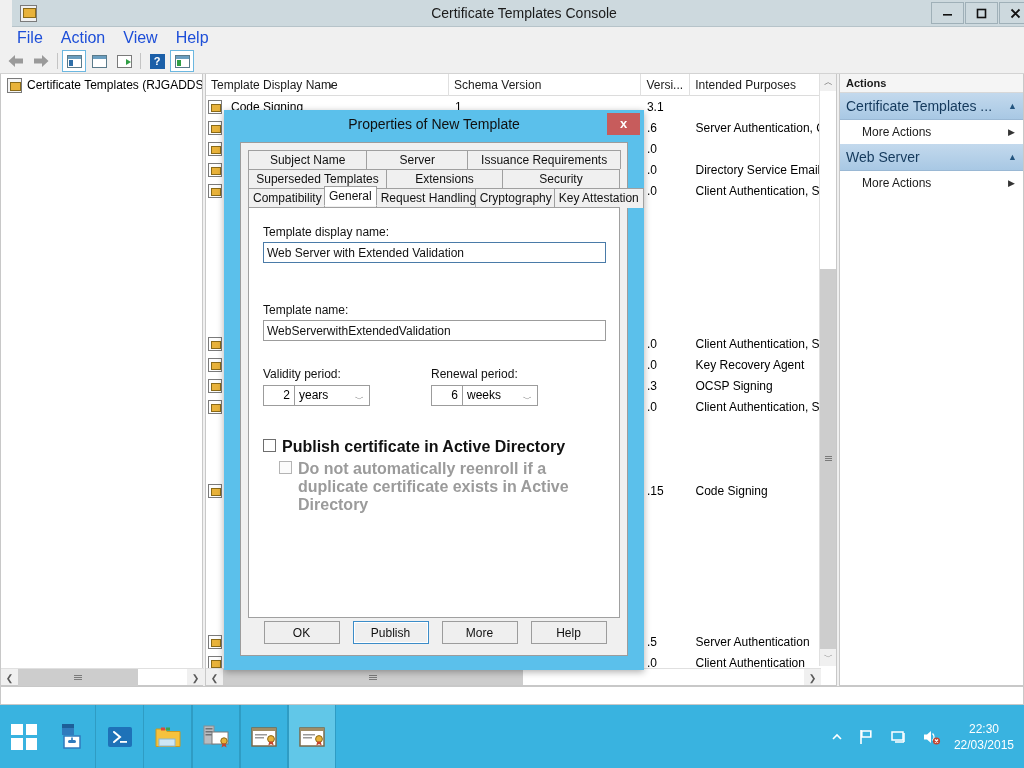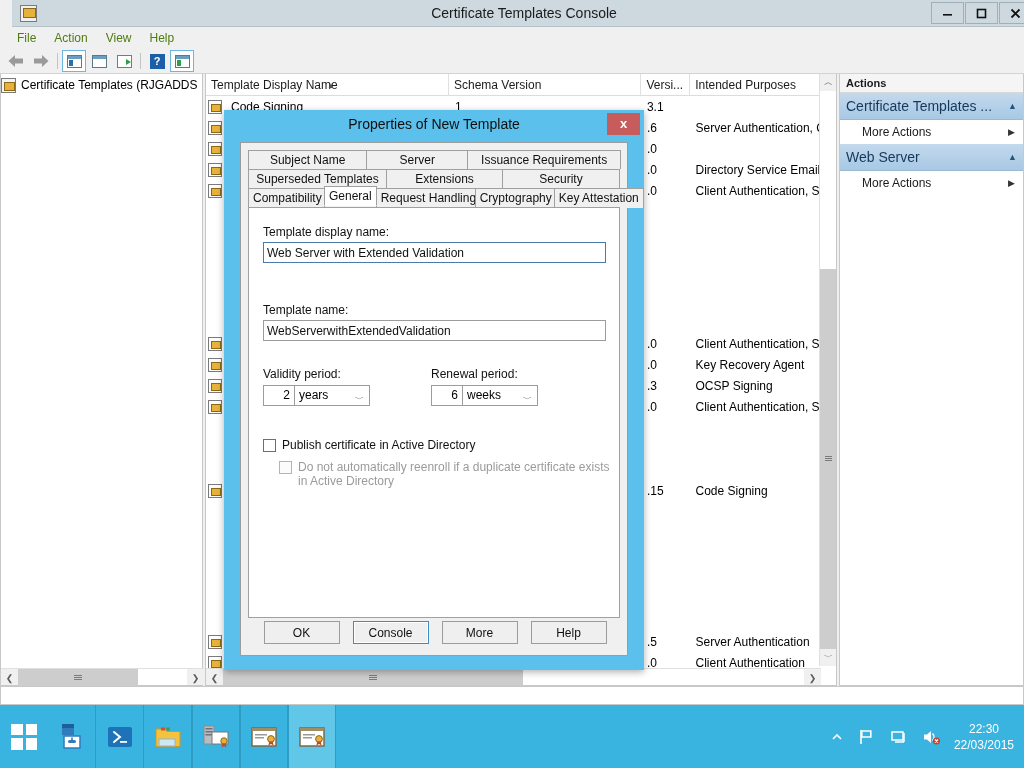--- a/index.html
+++ b/index.html
@@ -37,21 +37,21 @@
     border:1px solid #9fb0b8; display:flex; align-items:center; justify-content:center;
     font-size:12px; color:#111;
   }
   .wbtn.close { background:#cdd9de; }
 
   
   #menubar {
     position:absolute; left:0; top:27px; width:1024px; height:22px;
     background:#f0f0f0; display:flex; align-items:center; padding-left:8px;
   }
-  #menubar .mi { padding:3px 9px; font-size:12px; color:#4d7c0f; }
+  #menubar .mi { padding:3px 9px; font-size:16px; color:#1d4ed8; }
 
   
   #toolbar {
     position:absolute; left:0; top:49px; width:1024px; height:25px;
     background:#f0f0f0; border-bottom:1px solid #d3d3d3;
     display:flex; align-items:center; padding-left:4px;
   }
   .tb { width:24px; height:22px; margin-right:1px; position:relative; display:flex; align-items:center; justify-content:center; }
   .tb.sep { width:7px; }
   .tb.sep:after { content:""; position:absolute; left:3px; top:3px; width:1px; height:16px; background:#c4c4c4; }
@@ -64,21 +64,21 @@
              display:flex; align-items:center; justify-content:center; }
   .list-ic { width:15px;height:13px;border:1px solid #7a7a7a;background:#fff;position:relative; }
   .list-ic:after { content:""; position:absolute; left:8px; top:3px; width:0;height:0;
                    border-left:5px solid #2f9e44; border-top:3px solid transparent; border-bottom:3px solid transparent; }
 
   
   #tree {
     position:absolute; left:0; top:74px; width:203px; height:612px;
     background:#fff; border:1px solid #c8c8c8; border-top:none;
   }
-  .tree-item { display:flex; align-items:center; height:22px; white-space:nowrap; overflow:hidden; }
+  .tree-item { display:flex; align-items:center; height:22px; padding-left:6px; white-space:nowrap; overflow:hidden; }
   .tree-ic { width:15px;height:15px;border:1px solid #7a7a7a;background:#f5f5f5;position:relative;margin-right:5px;flex:none; }
   .tree-ic:after { content:""; position:absolute; left:2px; top:3px; width:9px;height:7px; background:#e8b23a; border:1px solid #8a6a18; }
 
   #listpane {
     position:absolute; left:205px; top:74px; width:632px; height:612px;
     background:#fff; border:1px solid #c8c8c8; border-top:none; overflow:hidden;
   }
   #lv-header { display:flex; height:22px; border-bottom:1px solid #dcdcdc; background:#fff; }
   .lvh {
     height:22px; line-height:22px; padding-left:5px; font-size:12px; color:#1b1b1b;
@@ -190,21 +190,21 @@
     font-size:12px; text-align:right; padding-right:4px; line-height:19px;
   }
   .sel {
     position:absolute; height:21px; border:1px solid #9c9c9c; background:#fff;
     font-size:12px; line-height:19px; padding-left:4px;
   }
   .sel .chev { position:absolute; right:5px; top:4px; font-size:9px; color:#333; }
   .cbrow { position:absolute; display:flex; align-items:flex-start; }
   .cbox { width:13px; height:13px; border:1px solid #6e6e6e; background:#fff; margin-right:6px; flex:none; margin-top:1px; }
   .cbox.dis { border-color:#b4b4b4; background:#fbfbfb; }
-  .cbtext { font-size:12px; color:#111; }
+  .cbtext { font-size:16px; color:#111;font-weight:bold; }
   .cbtext.dis { color:#9b9b9b; }
 
   
   #dlg-buttons { position:absolute; left:0; bottom:11px; width:388px; display:flex; justify-content:center; gap:13px; }
   .dbtn {
     width:76px; height:23px; background:#efefef; border:1px solid #9c9c9c;
     font-size:12px; color:#111; display:flex; align-items:center; justify-content:center;
     font-family:"Liberation Sans", sans-serif;
   }
   .dbtn.focus { border:1px solid #3c8cc8; box-shadow:inset 0 0 0 1px #fff; }
@@ -535,21 +535,21 @@
 
         <div class="cbrow" style="left:30px; top:252px; width:340px;">
           <span class="cbox dis"></span>
           <span class="cbtext dis">Do not automatically reenroll if a duplicate certificate exists in Active Directory</span>
         </div>
 
       </div>
 
       <div id="dlg-buttons">
         <div class="dbtn">OK</div>
-        <div class="dbtn focus">Console</div>
+        <div class="dbtn focus">Publish</div>
         <div class="dbtn">More</div>
         <div class="dbtn">Help</div>
       </div>
 
     </div>
   </div>
 
 </div>
 
 <div id="taskbar">

